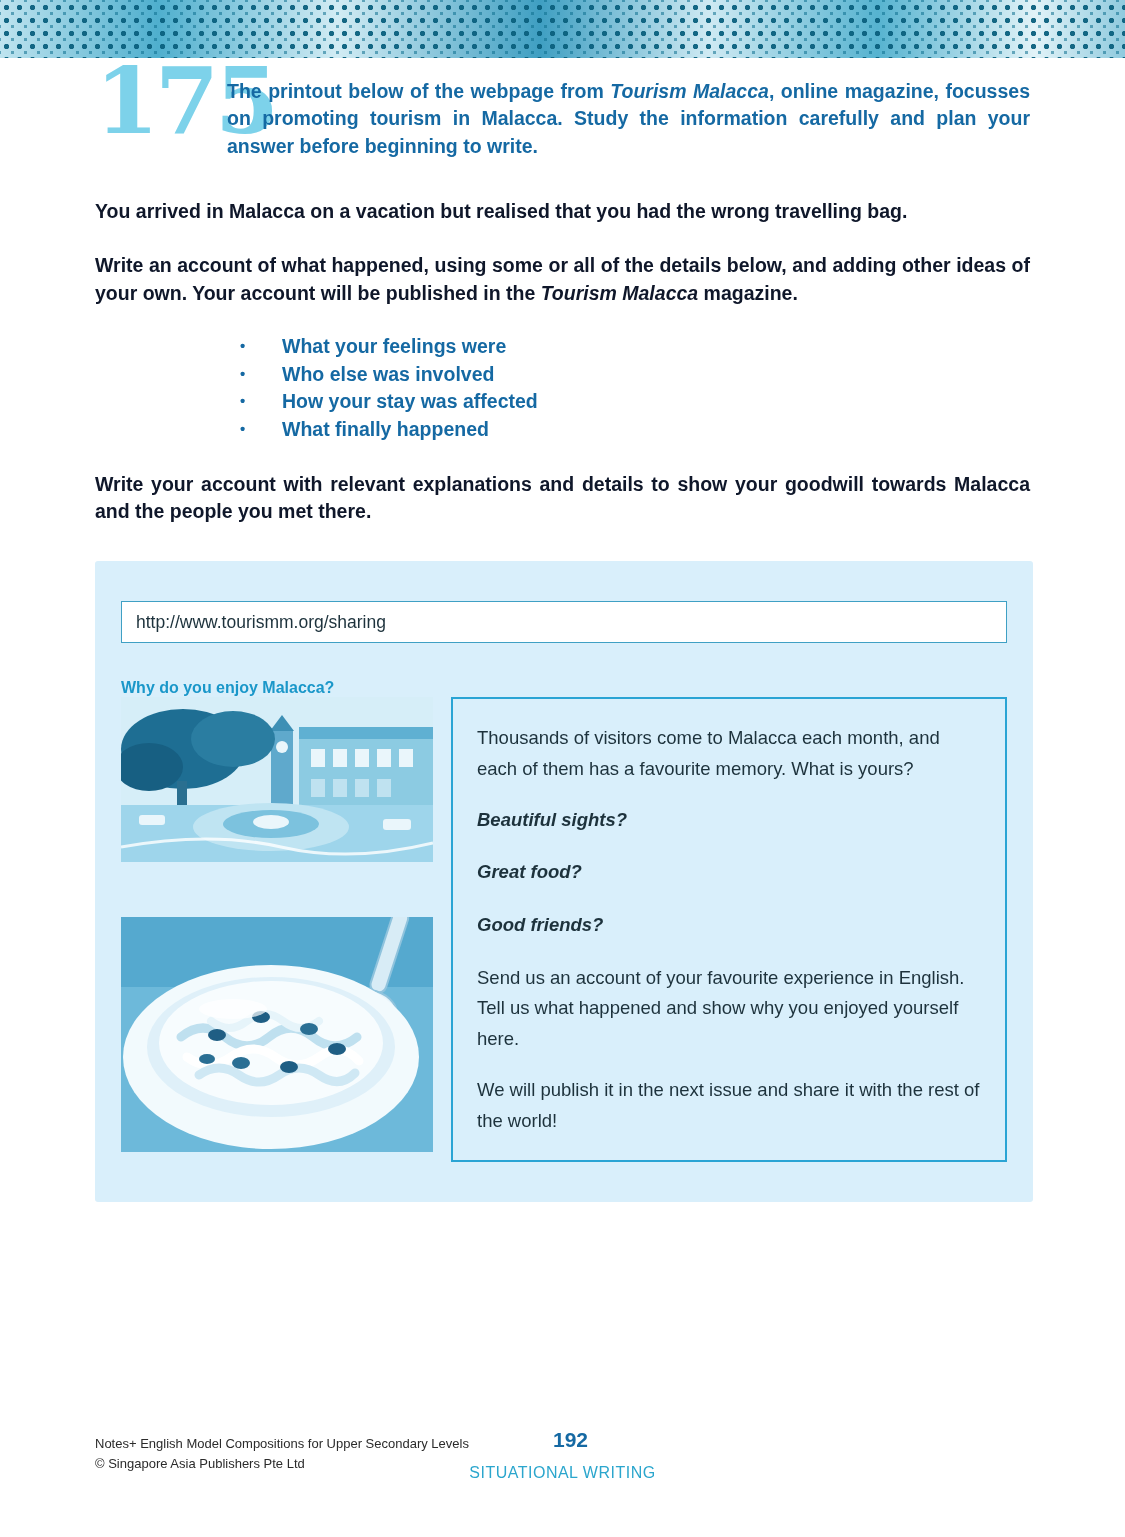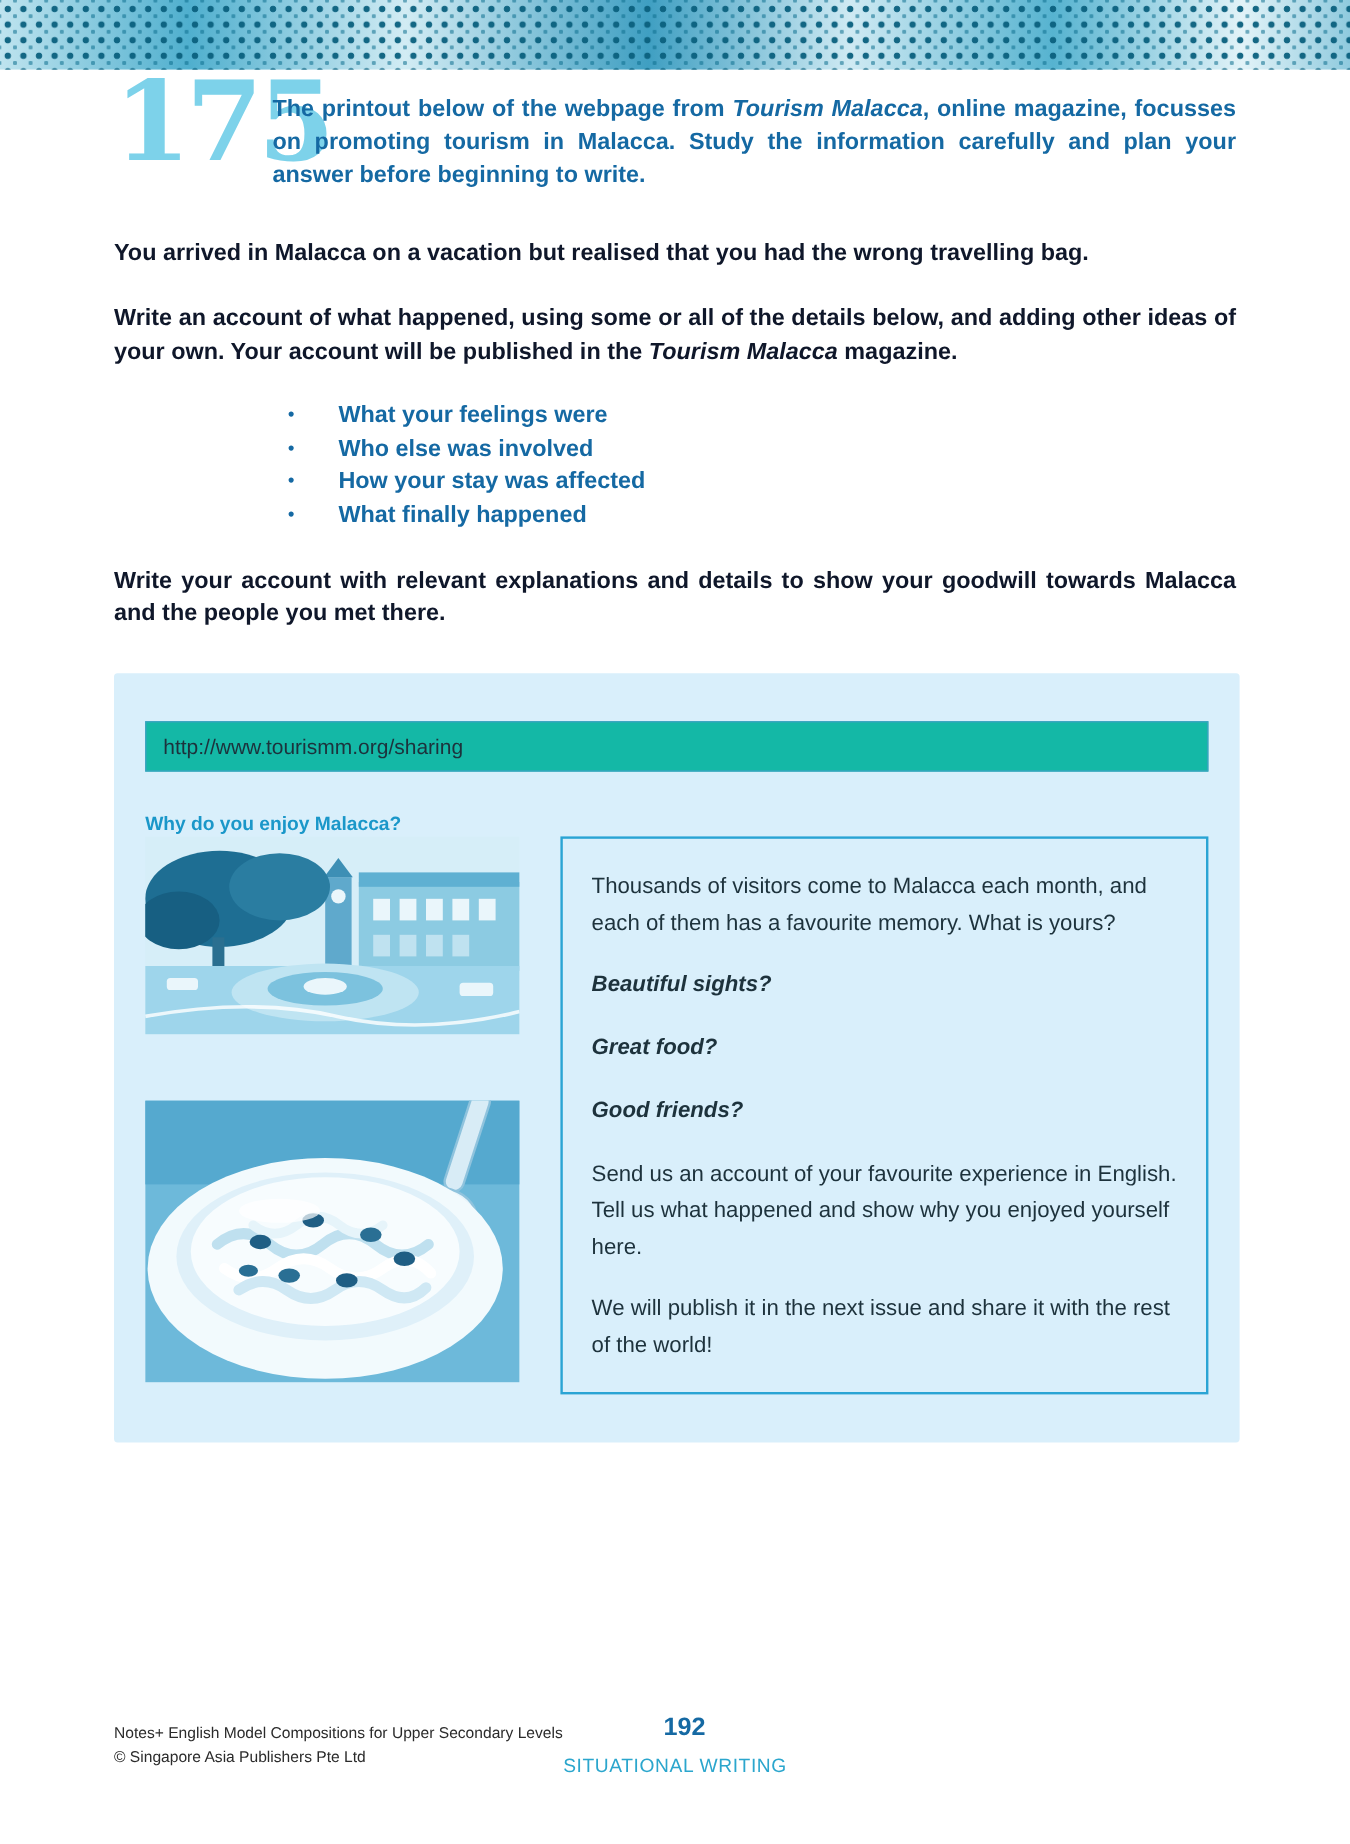--- a/index.html
+++ b/index.html
@@ -49,32 +49,32 @@
   }
   ul.bullets .marker{width:42px;flex:0 0 42px;font-size:15px;padding-top:2px;}
 
   
   .panel{
     margin:36px 95px 0 95px;width:938px;box-sizing:border-box;
     background:#d9effb;border-radius:3px;
     padding:40px 26px 40px 26px;
   }
   .url-bar{
-    height:42px;box-sizing:border-box;background:#14b8a6;border:1px solid #3fa0c4;
+    height:42px;box-sizing:border-box;background:#ffffff;border:1px solid #3fa0c4;
     display:flex;align-items:center;padding:0 14px;
     font-size:17.5px;color:#1d323c;
   }
   .panel-heading{
     margin-top:36px;color:#1a97c9;font-weight:bold;font-size:16px;
   }
   .share-row{display:flex;gap:34px;margin-top:30px;margin-bottom:26px;}
   .share-spacer{width:312px;flex:0 0 312px;}
   .share-heading{flex:1;text-align:center;color:#1a97c9;font-weight:bold;font-size:19.5px;}
 
-  .panel-columns{display:flex;gap:34px;align-items:flex-start;}
+  .panel-columns{display:flex;gap:18px;align-items:flex-start;}
   .left-col{width:312px;flex:0 0 312px;}
   .photo{display:block;width:312px;}
   .photo + .photo{margin-top:55px;}
   .photo svg{display:block;}
 
   .right-col{flex:1;}
   .callout{
     border:2px solid #2aa4d4;box-sizing:border-box;
     padding:24px 24px 20px 24px;
     color:#1d323c;font-size:18.5px;line-height:1.66;

